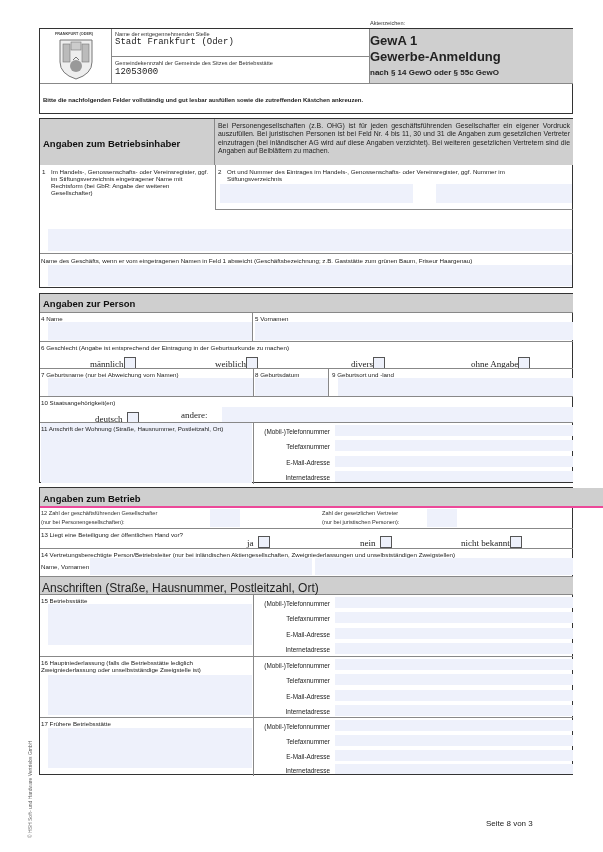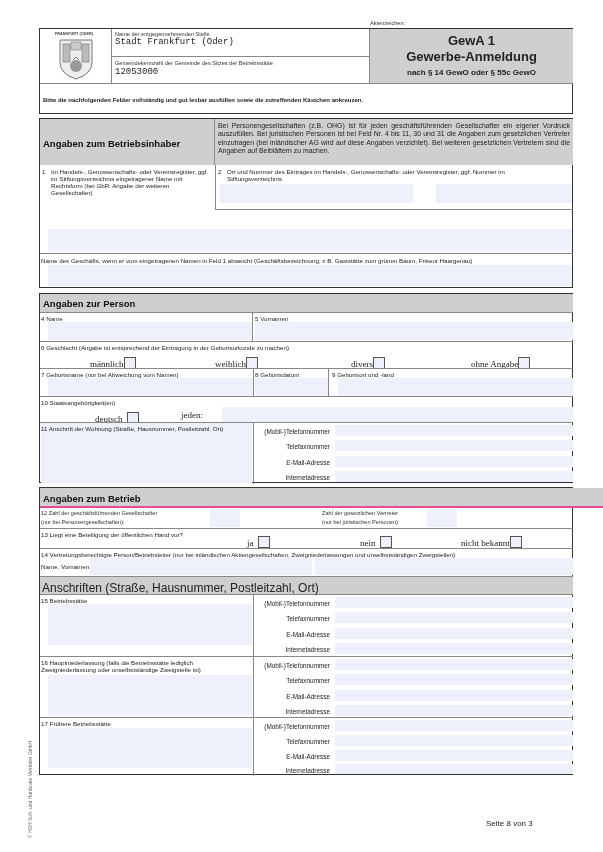--- a/index.html
+++ b/index.html
@@ -37,21 +37,21 @@
   <div class="abs" style="left:72px;top:0;width:258px;height:28px;border-bottom:1px solid #888;border-right:1px solid #888;">
     <div class="abs tiny" style="left:3px;top:2px;">Name der entgegennehmenden Stelle</div>
     <div class="abs mono" style="left:3px;top:8px;font-size:9px;">Stadt Frankfurt (Oder)</div>
   </div>
 
   <div class="abs" style="left:72px;top:28px;width:258px;height:27px;border-bottom:1px solid #888;border-right:1px solid #888;">
     <div class="abs tiny" style="left:3px;top:3px;">Gemeindekennzahl der Gemeinde des Sitzes der Betriebsstätte</div>
     <div class="abs mono" style="left:3px;top:10px;font-size:9px;">12053000</div>
   </div>
 
-  <div class="abs gray" style="left:330px;top:0;width:203px;height:55px;border-bottom:1px solid #888;text-align:center;">
+  <div class="abs gray" style="left:330px;top:0;width:203px;height:55px;border-bottom:1px solid #888;text-align:left;">
     <div style="font-size:13px;font-weight:bold;margin-top:4px;">GewA 1</div>
     <div style="font-size:13px;font-weight:bold;margin-top:1px;">Gewerbe-Anmeldung</div>
     <div style="font-size:8px;font-weight:bold;margin-top:4px;">nach § 14 GewO oder § 55c GewO</div>
   </div>
   <div class="abs" style="left:3px;top:68px;font-size:6px;font-weight:bold;">Bitte die nachfolgenden Felder vollständig und gut lesbar ausfüllen sowie die zutreffenden Kästchen ankreuzen.</div>
 </div>
 
 <div class="abs" style="left:39px;top:118px;width:534px;height:170px;border:1px solid #333;">
   <div class="abs gray" style="left:0;top:0;width:175px;height:46px;border-right:1px solid #888;">
     <div class="abs hdr" style="left:3px;top:19px;">Angaben zum Betriebsinhaber</div>
@@ -105,21 +105,21 @@
       <div class="abs small" style="left:1px;top:2px;">8   Geburtsdatum</div>
       <div class="abs field" style="left:1px;top:9px;width:73px;height:18px;"></div>
     </div>
     <div class="abs small" style="left:292px;top:2px;">9   Geburtsort und -land</div>
     <div class="abs field" style="left:298px;top:9px;width:235px;height:18px;"></div>
   </div>
 
   <div class="abs" style="left:0;top:102px;width:533px;height:15px;border-top:1px solid #888;">
     <div class="abs small" style="left:1px;top:2px;">10 Staatsangehörigkeit(en)</div>
     <div class="abs" style="left:55px;top:11px;"><span class="cblabel">deutsch</span> <span class="cb"></span></div>
-    <div class="abs cblabel" style="left:141px;top:13px;">jeden:</div>
+    <div class="abs cblabel" style="left:141px;top:13px;">andere:</div>
     <div class="abs field" style="left:182px;top:10px;width:351px;height:15px;"></div>
   </div>
 
   <div class="abs" style="left:0;top:128px;width:533px;height:61px;border-top:1px solid #888;">
     <div class="abs field" style="left:1px;top:0;width:211px;height:60px;"></div>
     <div class="abs small" style="left:1px;top:2px;">11 Anschrift der Wohnung (Straße, Hausnummer, Postleitzahl, Ort)</div>
     <div class="abs" style="left:213px;top:0;width:1px;height:61px;background:#888;"></div>
     <div class="abs rlabel" style="left:214px;top:5px;width:76px;">(Mobil-)Telefonnummer</div>
     <div class="abs field" style="left:295px;top:2px;width:238px;height:11px;"></div>
     <div class="abs rlabel" style="left:214px;top:20px;width:76px;">Telefaxnummer</div>

